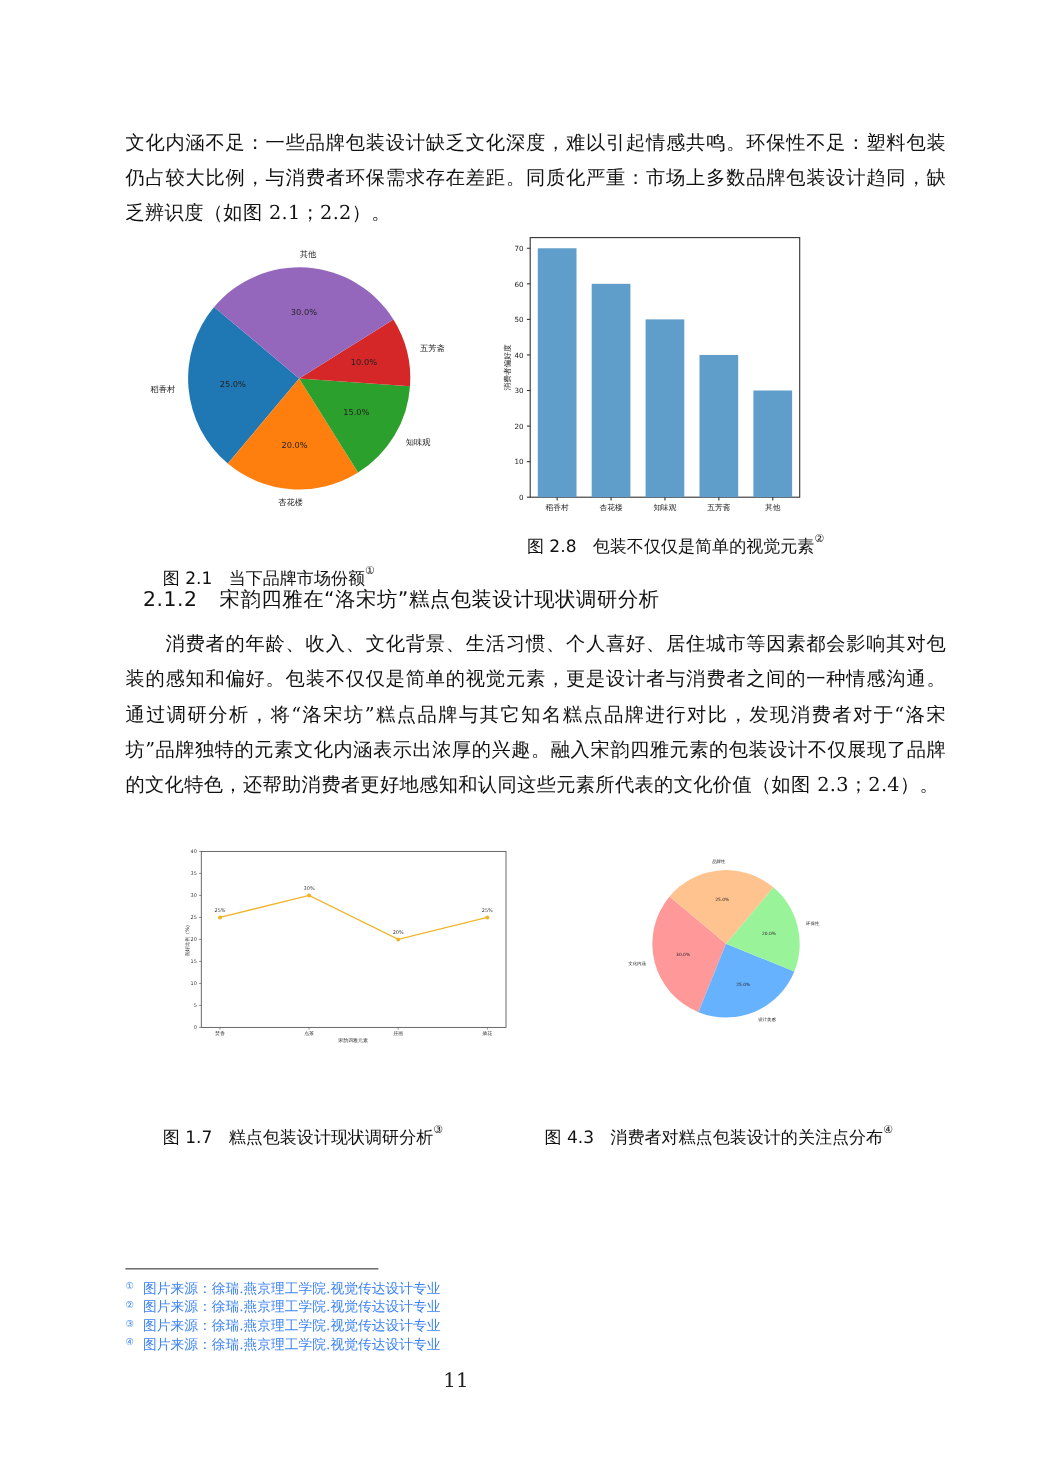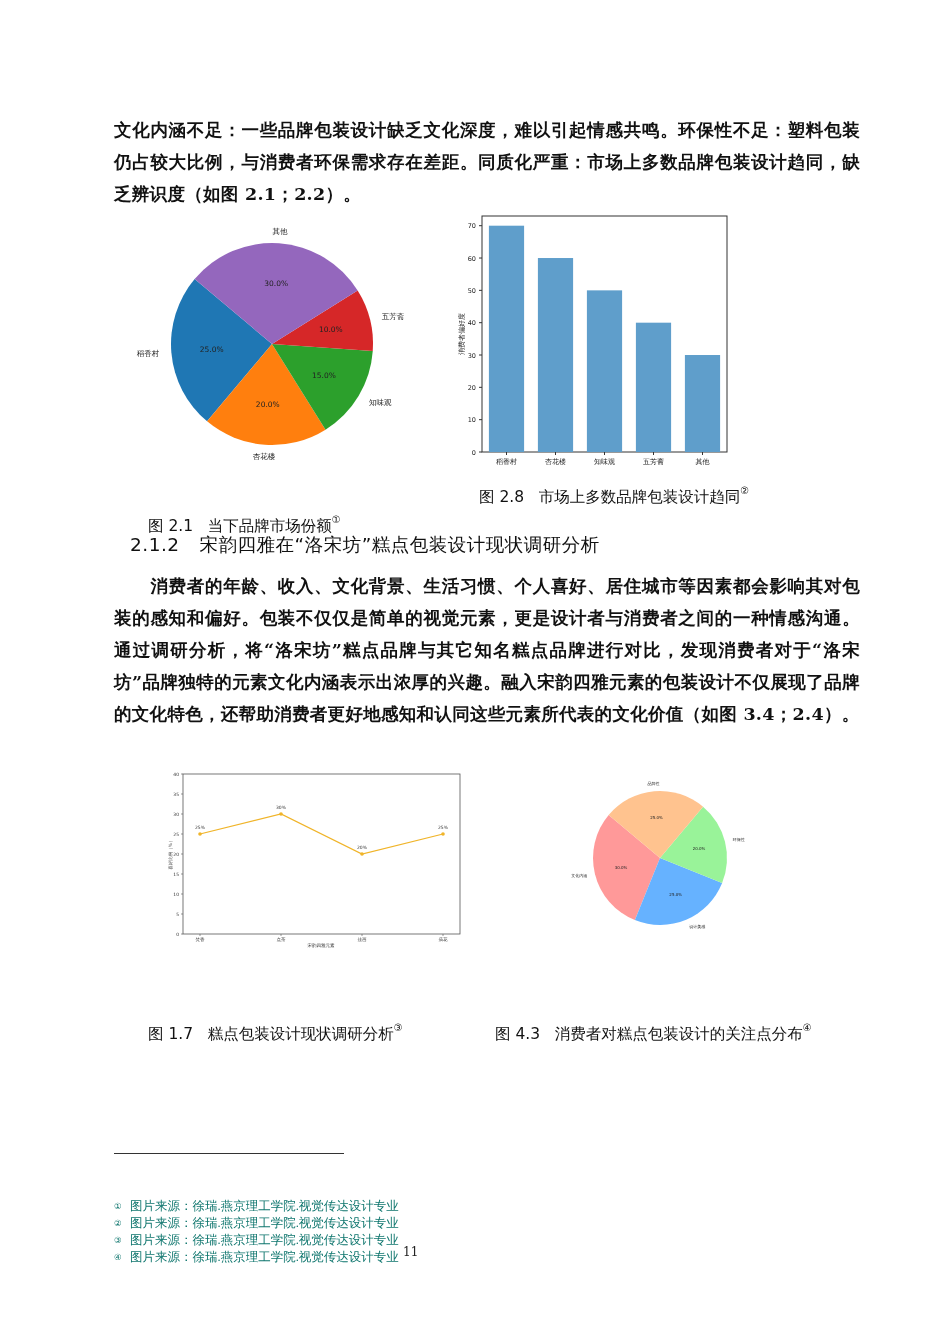--- a/index.html
+++ b/index.html
@@ -1,32 +1,32 @@
 <!DOCTYPE html>
 <html><head>
   <meta charset="utf-8">
   <style>
     html, body { margin: 0; padding: 0; background: #ffffff; }
     body { width: 950px; height: 1344px; position: relative; overflow: hidden;
            font-family: "DejaVu Serif", "Liberation Serif", serif; color: #111; }
     .para { position: absolute; left: 114px; width: 746px; font-size: 17.5px; line-height: 32px;
-            letter-spacing: 0.3px; text-align: justify; margin: 0; font-weight: bold; }
+            letter-spacing: 0.3px; text-align: justify; margin: 0; }
     .para .indent { display: inline-block; width: 36px; }
     .caption { position: absolute; font-family: "DejaVu Sans", "Liberation Sans", sans-serif;
                font-size: 15.5px; color: #111; white-space: nowrap; }
     .caption sup { font-size: 10px; vertical-align: top; position: relative; top: -2px; }
     .heading { position: absolute; left: 114px; top: 532px; font-family: "DejaVu Sans", "Liberation Sans", sans-serif;
                font-size: 18.5px; white-space: nowrap; letter-spacing: 0.5px; margin-left: 16px; }
     .heading .num { margin-right: 20px; }
     .chart { position: absolute; }
     .footnote-rule { position: absolute; left: 114px; top: 1153px; width: 230px; height: 1px; background: #333; }
-    .footnotes { position: absolute; left: 114px; top: 1198px; font-size: 12.5px; line-height: 17px; color: #0f766e; font-family: Liberation Serif, serif; }
+    .footnotes { position: absolute; left: 114px; top: 1162px; font-size: 12.5px; line-height: 17px; color: #3b82f6; }
     .footnotes .fn { white-space: nowrap; }
     .footnotes .mark { display: inline-block; width: 16px; font-size: 8.5px; vertical-align: top; }
-    .page-number { position: absolute; left: 403px; top: 1245px; font-size: 12px; color: #222; }
+    .page-number { position: absolute; left: 403px; top: 1245px; font-size: 18px; color: #222; }
     svg text { font-family: "DejaVu Sans", "Liberation Sans", sans-serif; }
   </style>
 </head>
 <body>
 
 <p class="para" style="top:114px;">文化内涵不足：一些品牌包装设计缺乏文化深度，难以引起情感共鸣。环保性不足：塑料包装仍占较大比例，与消费者环保需求存在差距。同质化严重：市场上多数品牌包装设计趋同，缺乏辨识度（如图 2.1；2.2）。</p>
 
 <svg class="chart" style="left:130px; top:220px;" width="300" height="250" viewBox="0 0 300 250">
   <g id="pie1" transform="translate(142,124)">
       <path d="M0,0 L-77.37048875501677,-64.92154857834049 A101,101 0 0 0 -64.92154857834049,77.37048875501677 Z" fill="#1f77b4"></path>
@@ -84,28 +84,28 @@
       <line x1="29" x2="32" y1="13.69863013698631" y2="13.69863013698631" stroke="#333"></line>
       <text x="26" y="16.19863013698631" font-size="6.5" text-anchor="end" fill="#222">70</text>
     </g>
   <text x="14" y="122" font-size="7" fill="#222" text-anchor="middle" transform="rotate(-90 14 122)">消费者偏好度</text>
 </svg>
 
 <div class="caption" style="left:148px; top:516px;">
   <span>图 2.1</span>&nbsp;&nbsp;&nbsp;<span>当下品牌市场份额</span><sup>①</sup>
 </div>
 <div class="caption" style="left:479px; top:487px;">
-  <span>图 2.8</span>&nbsp;&nbsp;&nbsp;<span>市场上多数品牌包装设计趋同</span><sup>②</sup>
+  <span>图 2.8</span>&nbsp;&nbsp;&nbsp;<span>包装不仅仅是简单的视觉元素</span><sup>②</sup>
 </div>
 
 <div class="heading">
   <span class="num">2.1.2</span><span>宋韵四雅在“洛宋坊”糕点包装设计现状调研分析</span>
 </div>
 
-<p class="para" style="top:570px;"><span class="indent"></span><span>消费者的年龄、收入、文化背景、生活习惯、个人喜好、居住城市等因素都会影响其对包装的感知和偏好。包装不仅仅是简单的视觉元素，更是设计者与消费者之间的一种情感沟通。通过调研分析，将“洛宋坊”糕点品牌与其它知名糕点品牌进行对比，发现消费者对于“洛宋坊”品牌独特的元素文化内涵表示出浓厚的兴趣。融入宋韵四雅元素的包装设计不仅展现了品牌的文化特色，还帮助消费者更好地感知和认同这些元素所代表的文化价值（如图 3.4；2.4）。</span></p>
+<p class="para" style="top:570px;"><span class="indent"></span><span>消费者的年龄、收入、文化背景、生活习惯、个人喜好、居住城市等因素都会影响其对包装的感知和偏好。包装不仅仅是简单的视觉元素，更是设计者与消费者之间的一种情感沟通。通过调研分析，将“洛宋坊”糕点品牌与其它知名糕点品牌进行对比，发现消费者对于“洛宋坊”品牌独特的元素文化内涵表示出浓厚的兴趣。融入宋韵四雅元素的包装设计不仅展现了品牌的文化特色，还帮助消费者更好地感知和认同这些元素所代表的文化价值（如图 2.3；2.4）。</span></p>
 
 <svg class="chart" style="left:165px; top:770px;" width="300" height="180" viewBox="0 0 300 180">
   <rect x="18" y="4" width="277" height="160" fill="none" stroke="#555" stroke-width="0.8"></rect>
   <g id="line3">
       <polyline points="35,64 116,44 197,84 278,64" fill="none" stroke="#f0b429" stroke-width="1.2"></polyline>
       <circle cx="35" cy="64" r="1.8" fill="#f0b429"></circle>
       <text x="35" y="59" font-size="4.5" text-anchor="middle" fill="#333">25%</text>
       <line x1="35" x2="35" y1="164" y2="166" stroke="#555" stroke-width="0.6"></line>
       <text x="35" y="171" font-size="4.5" text-anchor="middle" fill="#333">焚香</text>
       <circle cx="116" cy="44" r="1.8" fill="#f0b429"></circle>

